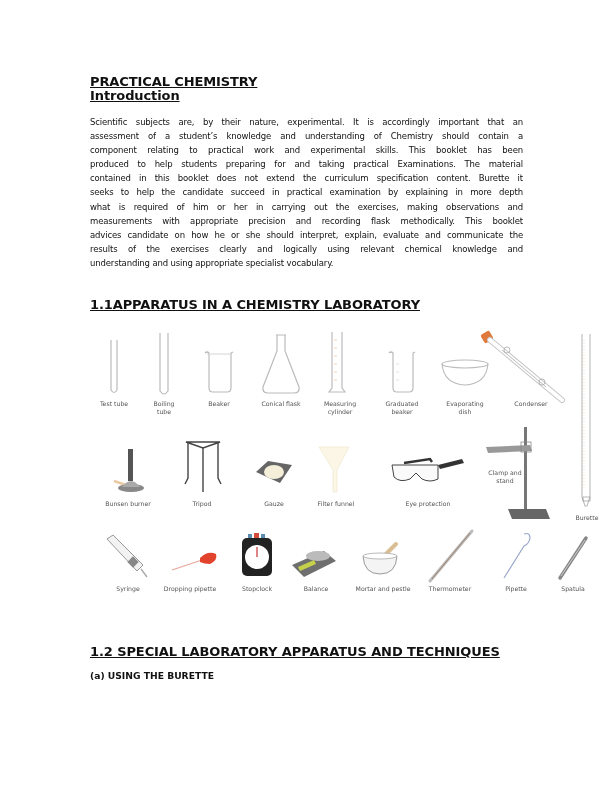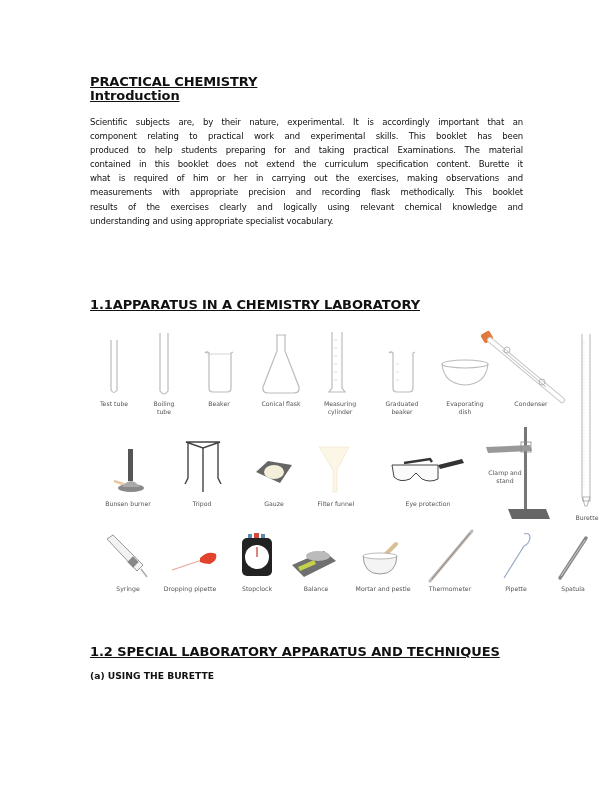--- a/index.html
+++ b/index.html
@@ -14,25 +14,28 @@
 </head>
 <body>
 
 <div>
 
   <div class="h" style="top:74px;">PRACTICAL CHEMISTRY</div>
   <div class="h" style="top:88px;text-decoration:underline;">Introduction</div>
 
   <div class="para">
     <span class="ln">Scientific subjects are, by their nature, experimental.  It is accordingly important that an</span>
+    <span class="ln">assessment of a student’s knowledge and understanding of Chemistry should contain a</span>
     <span class="ln">component relating to practical work and experimental skills. This booklet has been</span>
     <span class="ln">produced to help students preparing for and taking practical Examinations. The material</span>
     <span class="ln">contained in this booklet does not extend the curriculum specification content. Burette it</span>
+    <span class="ln">seeks to help the candidate succeed in practical examination by explaining in more depth</span>
     <span class="ln">what is required of him or her in carrying out the exercises, making observations and</span>
     <span class="ln">measurements with appropriate precision and recording flask methodically. This booklet</span>
+    <span class="ln">advices candidate on how he or she should interpret, explain, evaluate and communicate the</span>
     <span class="ln">results of the exercises clearly and logically using relevant chemical knowledge and</span>
     <span class="ln last">understanding and using appropriate specialist vocabulary.</span>
   </div>
 
   <div class="h" style="top:297px;">1.1APPARATUS IN A CHEMISTRY LABORATORY</div>
 
   <div>
 
     <svg style="position:absolute;left:108px;top:338px;" width="12" height="58" viewBox="0 0 12 58">
       <path d="M3 2 L3 52 Q6 57 9 52 L9 2" fill="none" stroke="#bbb" stroke-width="1.2"></path>

